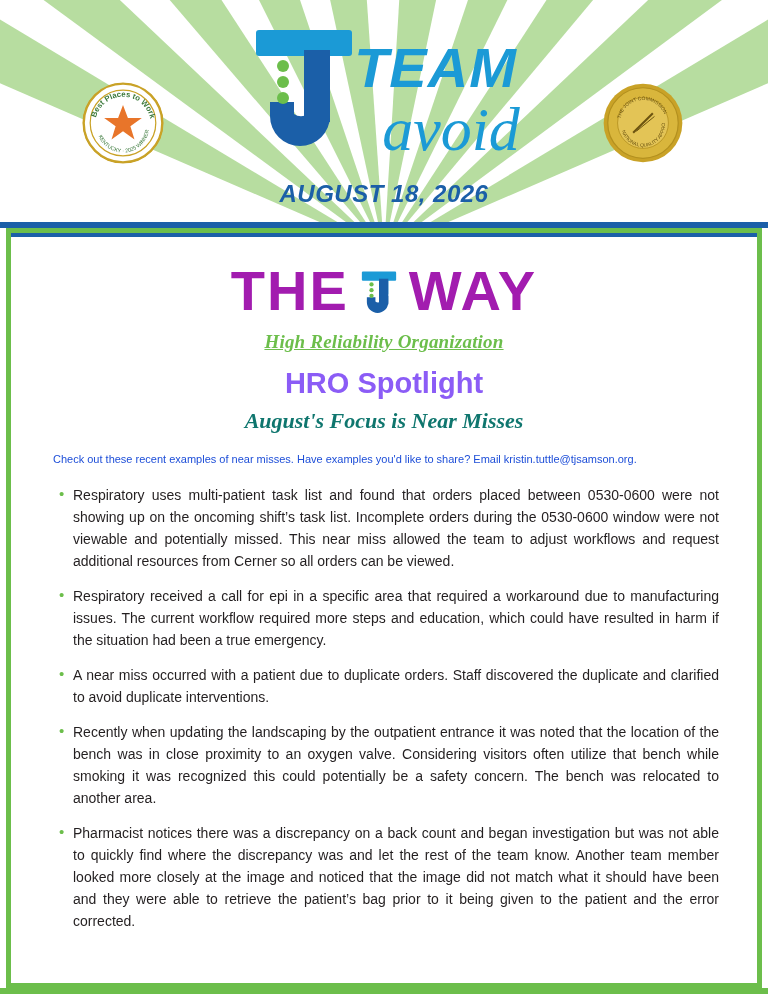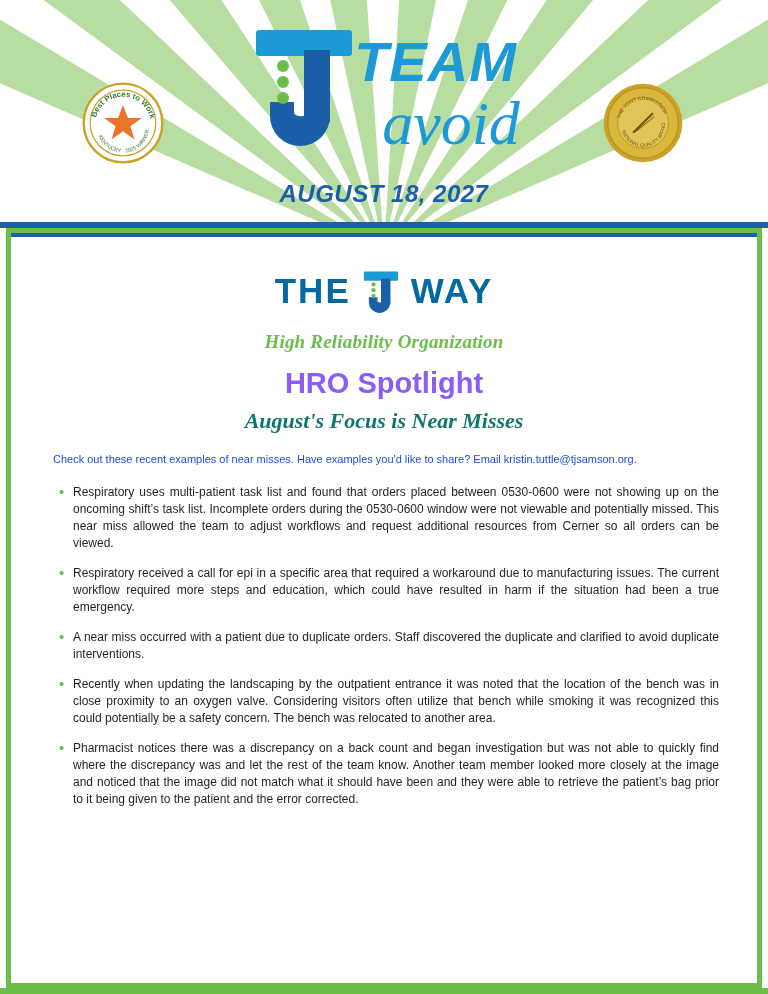--- a/index.html
+++ b/index.html
@@ -45,21 +45,21 @@
   }
 
   
   .logo-row {
     position: absolute;
     left: 0;
     right: 0;
     top: 20px;
     display: flex;
     justify-content: center;
-    align-items: center;
+    align-items: flex-end;
   }
   .tj-mark {
     position: relative;
     width: 112px;
     height: 140px;
   }
   .tj-svg { display: block; }
 
   .teamtalk {
     position: relative;
@@ -141,42 +141,43 @@
 
   .theway-row {
     display: flex;
     justify-content: center;
     align-items: center;
     margin-top: 6px;
   }
   .theway-text {
     font-family: "Liberation Sans", sans-serif;
     font-weight: bold;
-    font-size: 35px;
+    font-size: 56px;
     letter-spacing: 2px;
-    color: #0369a1;
+    color: #a21caf;
     line-height: 44px;
   }
   .theway-mark {
     width: 40px;
     height: 52px;
     margin: 0 10px;
     position: relative;
     top: 2px;
   }
 
   .hro-sub {
     text-align: center;
     font-family: "Liberation Serif", serif;
     font-style: italic;
     font-weight: bold;
     font-size: 19px;
     color: #6cbe4b;
     margin-top: 14px;
     letter-spacing: 0.2px;
+    text-decoration: underline;
   }
 
   .hro-title {
     text-align: center;
     font-family: "Liberation Sans", sans-serif;
     font-weight: bold;
     font-size: 29px;
     color: #8b5cf6;
     margin-top: 14px;
   }
@@ -201,22 +202,22 @@
   }
 
   .bullets {
     margin: 14px 0 0 0;
     padding: 0 8px 0 18px;
     list-style: none;
   }
   .bullet {
     position: relative;
     font-family: "Liberation Sans", sans-serif;
-    font-size: 12px;
-    line-height: 17px;
+    font-size: 14px;
+    line-height: 22px;
     color: #231f20;
     margin-bottom: 13px;
     padding-left: 14px;
     text-align: justify;
   }
   .bullet:before {
     content: "\2022";
     position: absolute;
     left: 0;
     top: -1px;
@@ -307,21 +308,21 @@
         <text font-family="Liberation Sans, sans-serif" font-size="6" fill="#6b5310">
           <textPath href="#sealTopR" startOffset="6%">THE JOINT COMMISSION</textPath>
         </text>
         <text font-family="Liberation Sans, sans-serif" font-size="6" fill="#6b5310">
           <textPath href="#sealBotR" startOffset="9%">NATIONAL QUALITY APPROVAL</textPath>
         </text>
         <line x1="38" y1="62" x2="62" y2="38" stroke="#6b5310" stroke-width="2.5"></line>
         <line x1="42" y1="60" x2="64" y2="42" stroke="#6b5310" stroke-width="1.2"></line>
       </svg>
 
-      <div class="header-date">AUGUST 18, 2027</div>
+      <div class="header-date">AUGUST 18, 2026</div>
     </div>
   </div>
 
   <div class="card-outer">
     <div class="card-inner">
 
       <div class="theway-row">
         <span class="theway-text">THE</span>
         <span class="theway-mark">
           <svg width="40" height="52" viewBox="0 0 112 140">

